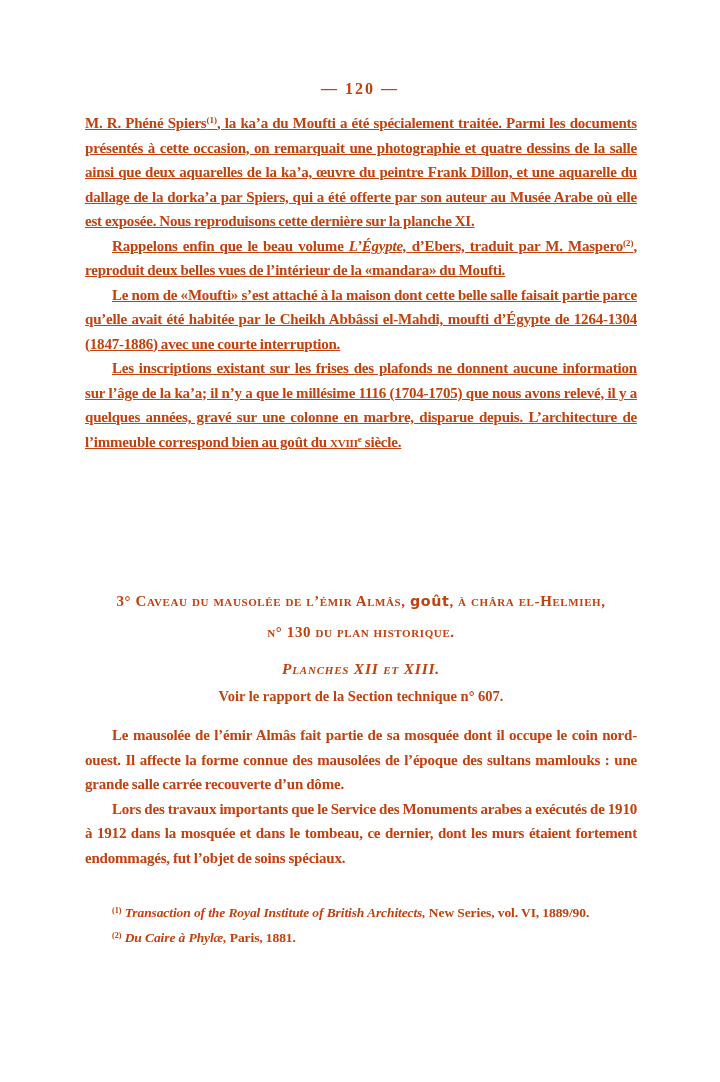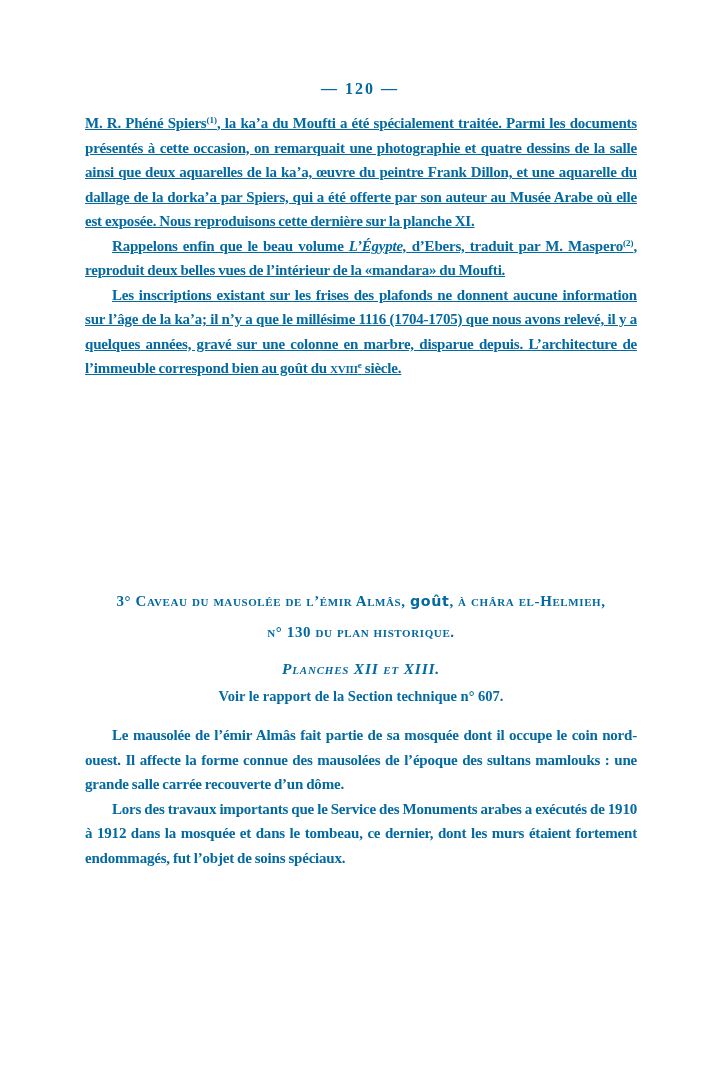--- a/index.html
+++ b/index.html
@@ -5,21 +5,21 @@
   html, body {
     margin: 0;
     padding: 0;
     background: #ffffff;
   }
   .page {
     position: relative;
     width: 720px;
     height: 1082px;
     background: #ffffff;
-    color: #0369a1;
+    color: #c2410c;
     font-family: "Liberation Serif", "DejaVu Serif", serif;
     font-weight: 700;
     overflow: hidden;
   }
   .page-number {
     position: absolute;
     top: 80px;
     left: 0;
     right: 0;
     text-align: center;
@@ -104,29 +104,34 @@
 </head>
 <body>
 
 <div class="page">
 
   <div class="page-number">— 120 —</div>
 
   <div class="body-block">
     <p class="para"><span class="seg-normal">M. R. Phéné Spiers</span><sup class="seg-sup">(1)</sup><span class="seg-normal">, la ka’a du Moufti a été spécialement traitée. Parmi les documents présentés à cette occasion, on remarquait une photographie et quatre dessins de la salle ainsi que deux aquarelles de la ka’a, œuvre du peintre Frank Dillon, et une aquarelle du dallage de la dorka’a par Spiers, qui a été offerte par son auteur au Musée Arabe où elle est exposée. Nous reproduisons cette dernière sur la planche XI.</span></p>
     <p class="para indent"><span class="seg-normal">Rappelons enfin que le beau volume </span><span class="seg-italic">L’Égypte,</span><span class="seg-normal"> d’Ebers, traduit par M. Maspero</span><sup class="seg-sup">(2)</sup><span class="seg-normal">, reproduit deux belles vues de l’intérieur de la «mandara» du Moufti.</span></p>
+    <p class="para indent"><span class="seg-normal">Le nom de «Moufti» s’est attaché à la maison dont cette belle salle faisait partie parce qu’elle avait été habitée par le Cheikh Abbâssi el-Mahdi, moufti d’Égypte de 1264-1304 (1847-1886) avec une courte interruption.</span></p>
     <p class="para indent"><span class="seg-normal">Les inscriptions existant sur les frises des plafonds ne donnent aucune information sur l’âge de la ka’a; il n’y a que le millésime 1116 (1704-1705) que nous avons relevé, il y a quelques années, gravé sur une colonne en marbre, disparue depuis. L’architecture de l’immeuble correspond bien au goût du </span><span class="seg-smallcaps">xviii</span><sup class="seg-sup">e</sup><span class="seg-normal"> siècle.</span></p>
   </div>
 
   <div class="section-block">
     <div class="heading-line"><span class="seg-normal">3° </span><span class="seg-smallcaps">Caveau du mausolée de l’émir Almâs, </span><span class="seg-arabic">goût</span><span class="seg-smallcaps">, à châra el-Helmieh,</span></div>
     <div class="heading-line"><span class="seg-smallcaps">n° 130 du plan historique.</span></div>
     <div class="plates-line">Planches XII et XIII.</div>
     <div class="report-line">Voir le rapport de la Section technique n° 607.</div>
   </div>
 
   <div class="after-block">
     <p class="para indent"><span class="seg-normal">Le mausolée de l’émir Almâs fait partie de sa mosquée dont il occupe le coin nord-ouest. Il affecte la forme connue des mausolées de l’époque des sultans mamlouks : une grande salle carrée recouverte d’un dôme.</span></p>
     <p class="para indent"><span class="seg-normal">Lors des travaux importants que le Service des Monuments arabes a exécutés de 1910 à 1912 dans la mosquée et dans le tombeau, ce dernier, dont les murs étaient fortement endommagés, fut l’objet de soins spéciaux.</span></p>
   </div>
 
+  <div class="footnotes-block">
+    <p class="footnote"><sup class="seg-sup">(1)</sup><span class="seg-italic"> Transaction of the Royal Institute of British Architects,</span><span class="seg-normal"> New Series, vol. VI, 1889/90.</span></p>
+    <p class="footnote"><sup class="seg-sup">(2)</sup><span class="seg-italic"> Du Caire à Phylæ,</span><span class="seg-normal"> Paris, 1881.</span></p>
+  </div>
 
 </div>
 
 </body></html>

